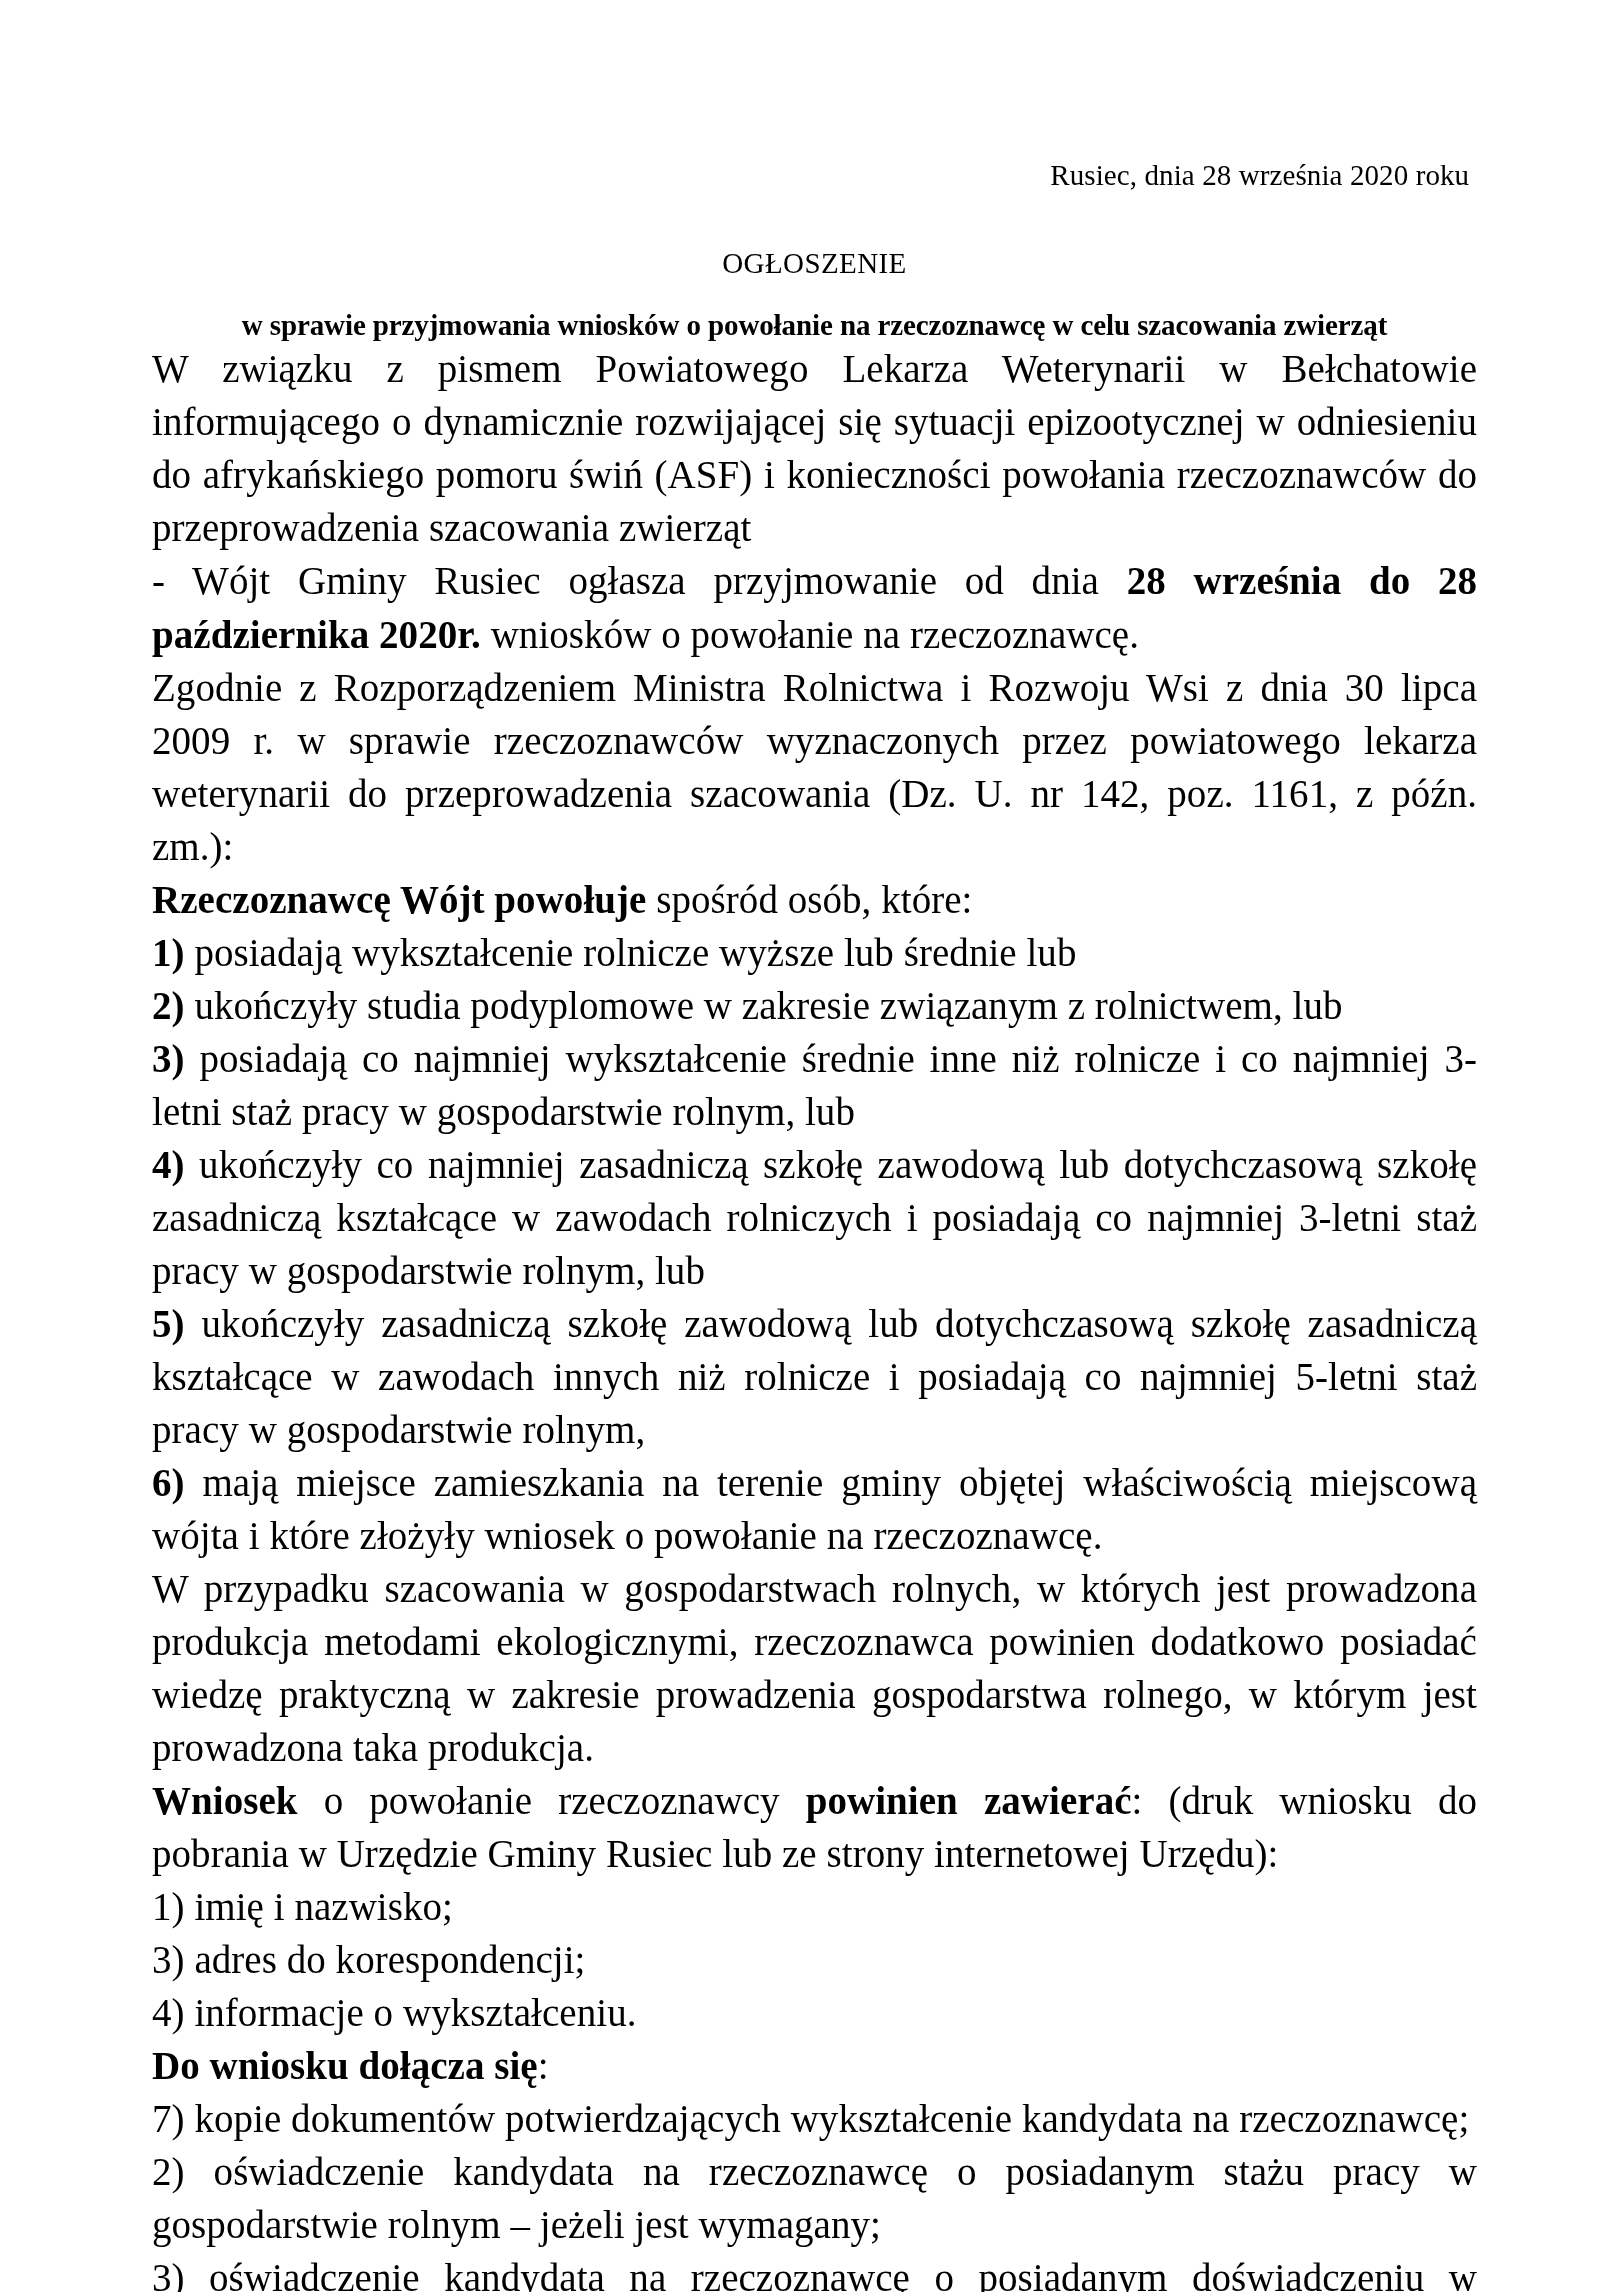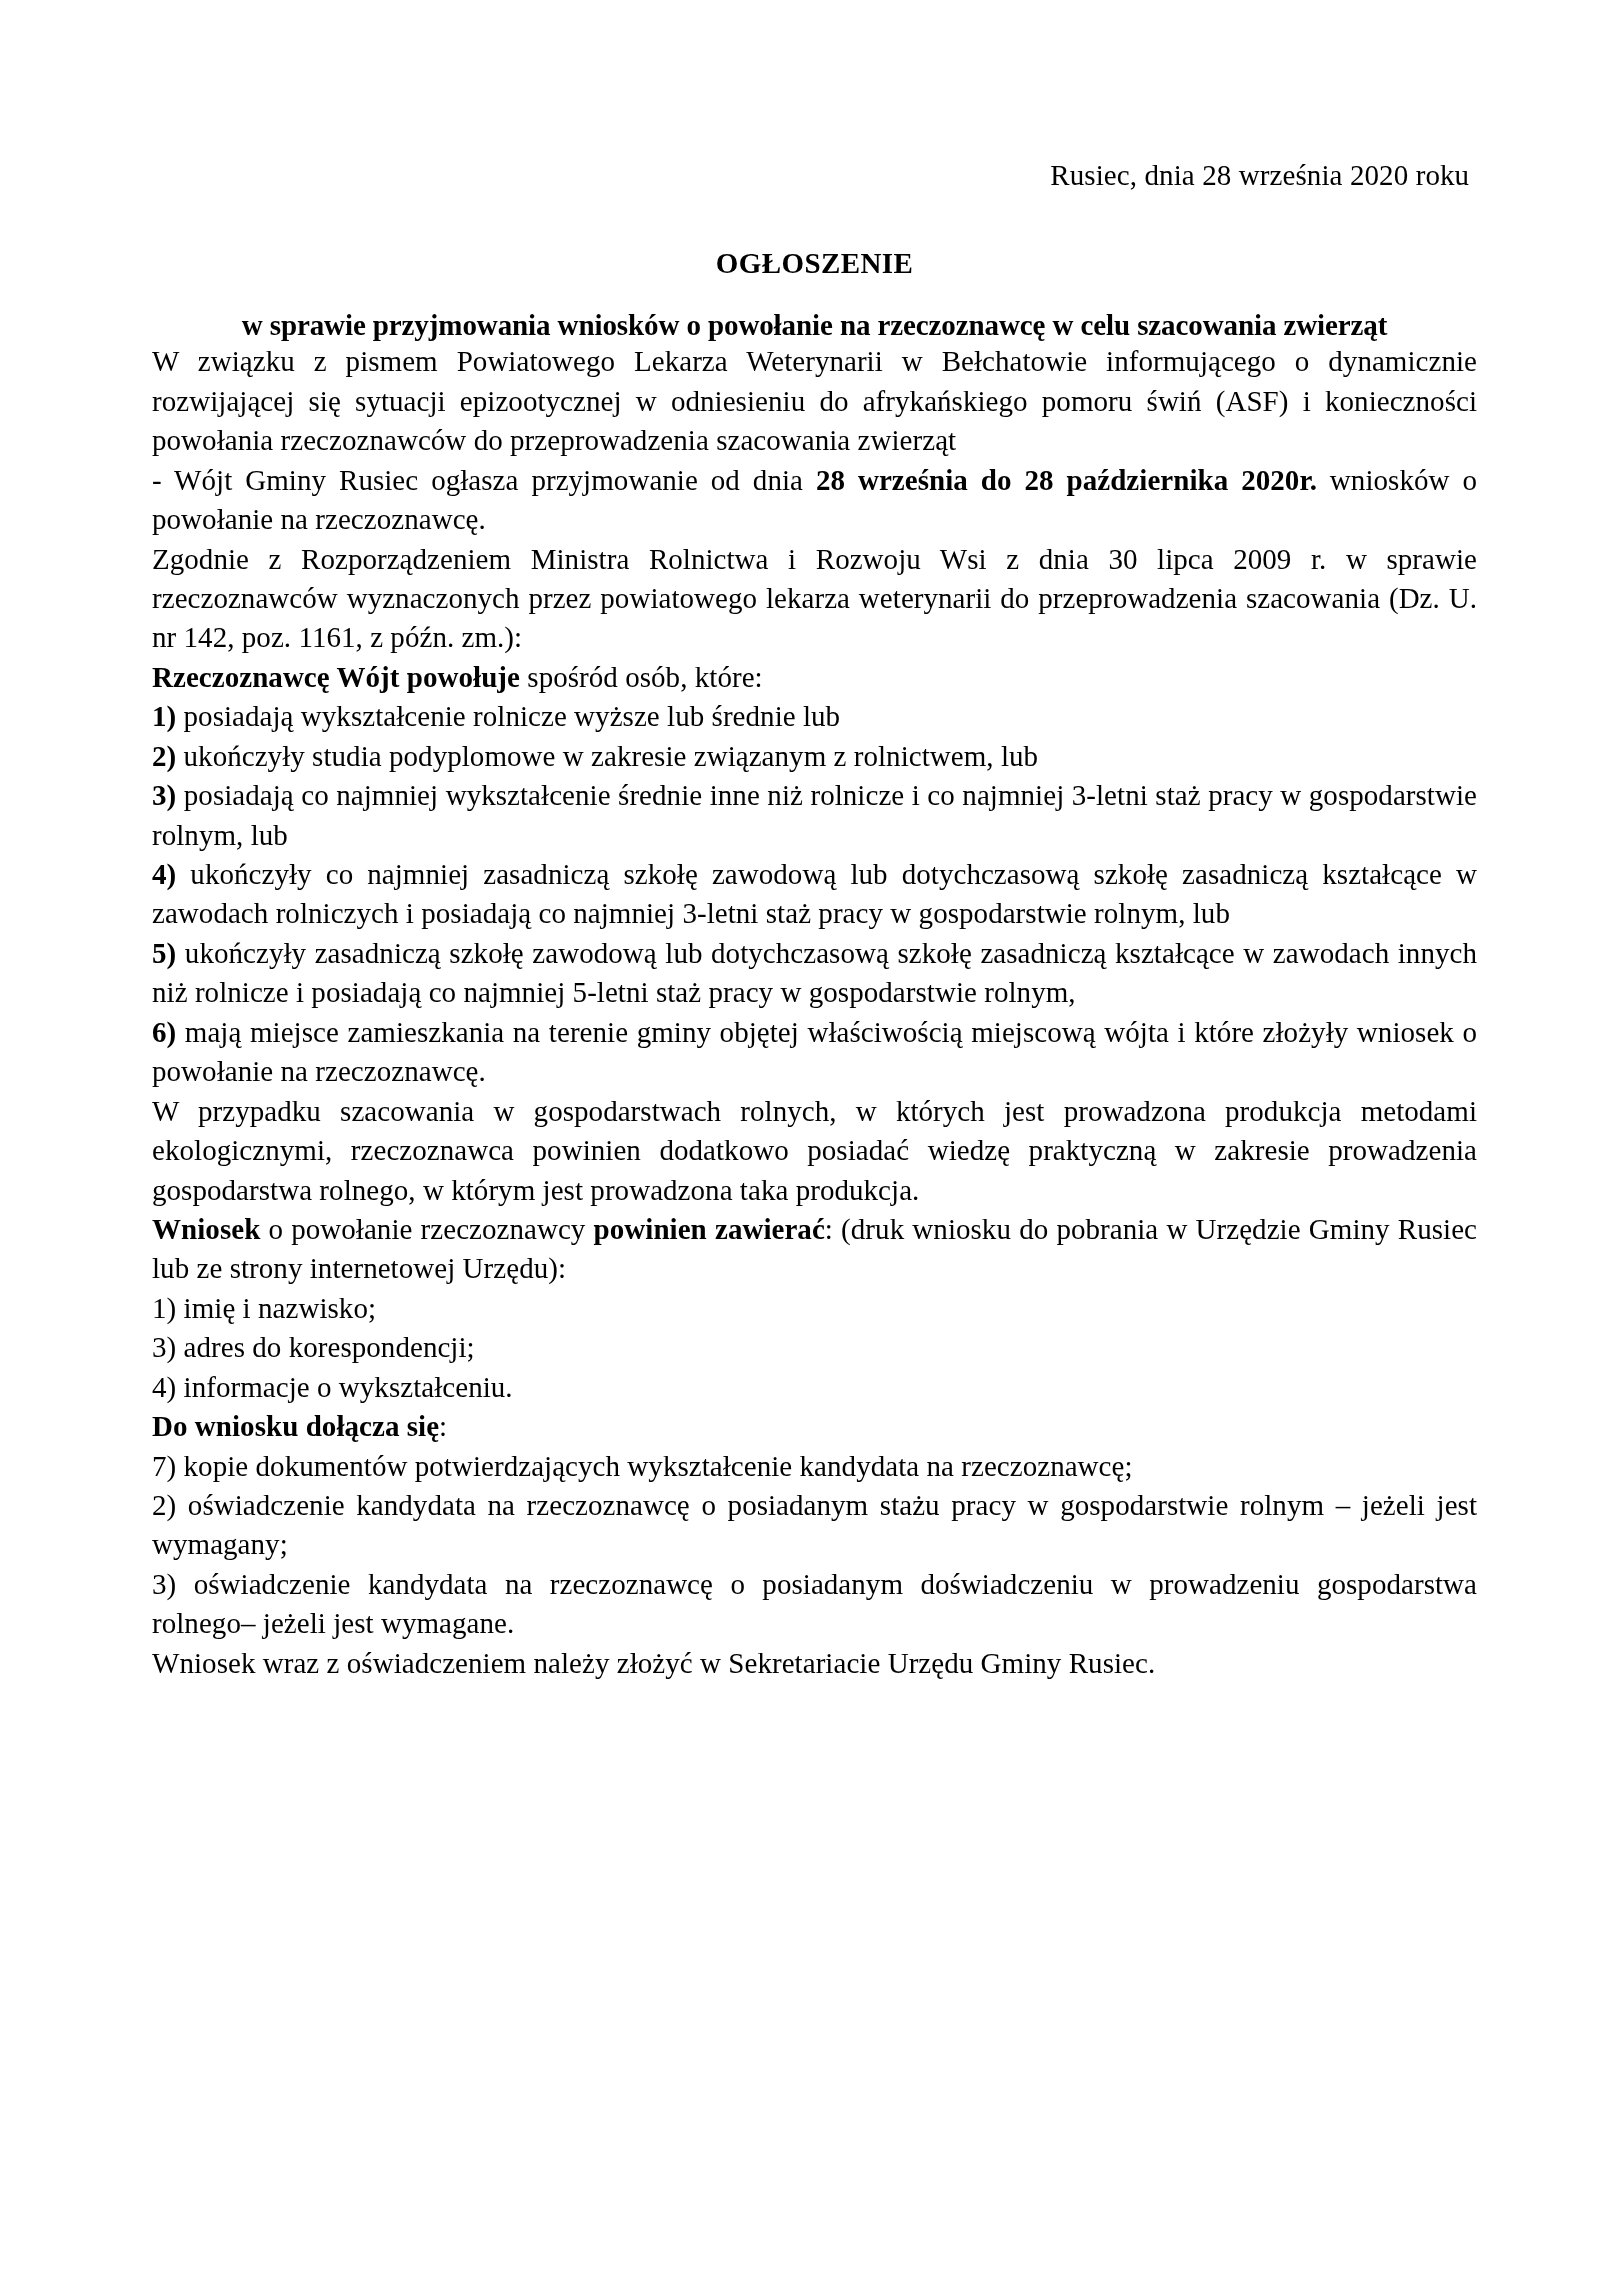--- a/index.html
+++ b/index.html
@@ -29,35 +29,35 @@
   .date-line {
     text-align: right;
     font-size: 29px;
     line-height: 1.15;
     margin-top: 159px;
     padding-right: 7.8px;
     letter-spacing: 0.1px;
   }
   .title {
     text-align: center;
-    font-weight: bold;
+    font-weight: normal;
     font-size: 29px;
     margin-top: 55px;
     letter-spacing: 0.4px;
   }
   .subtitle {
     text-align: center;
     font-weight: bold;
     font-size: 29px;
     margin-top: 29px;
     letter-spacing: -0.1px;
   }
   p.para {
     text-align: justify;
-    font-size: 29px;
+    font-size: 39px;
     line-height: 1.36;
     margin: 0;
     letter-spacing: 0.05px;
   }
   .gap-20 { margin-top: 19.6px; }
   .gap-22 { margin-top: 21.6px; }
   .gap-26 { margin-top: 25.5px; }
   .gap-92 { margin-top: 90px; }
   b, .b { font-weight: bold; }
   .nojust { text-align: left; }

